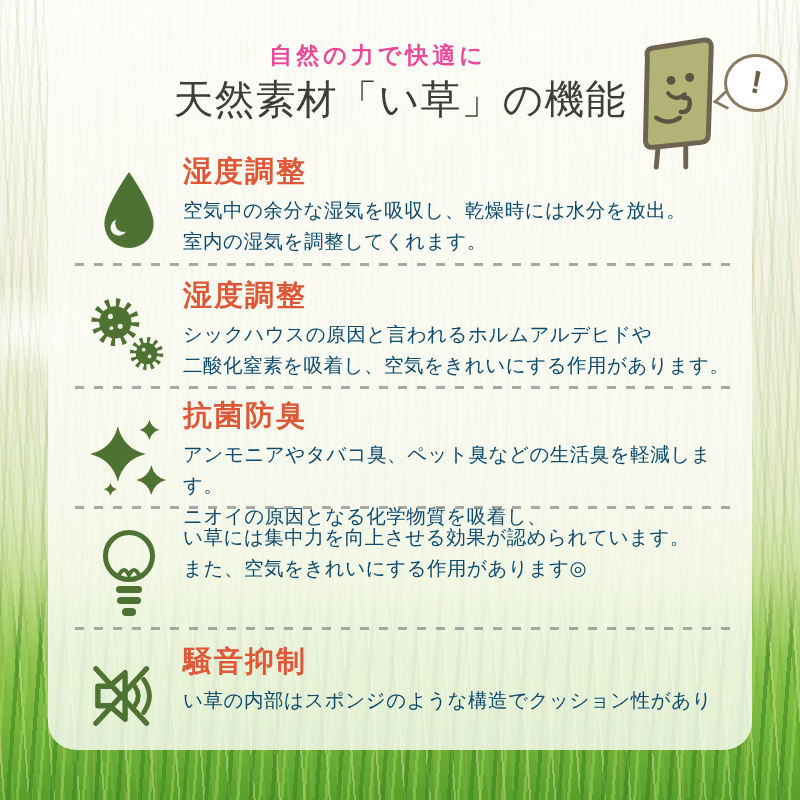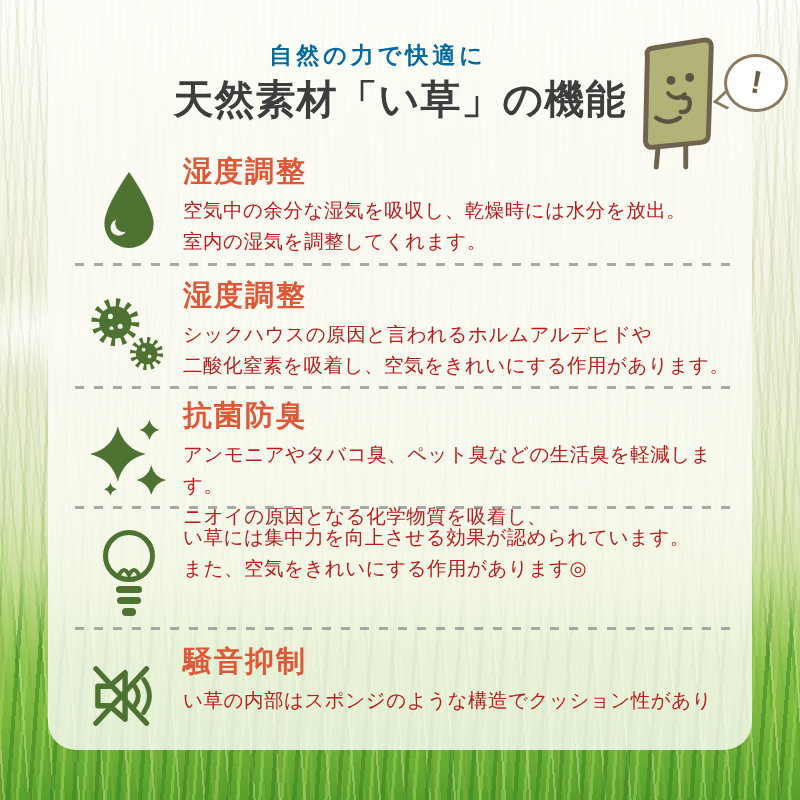--- a/index.html
+++ b/index.html
@@ -37,25 +37,25 @@
   }
   
   .panel{
     position:absolute;left:48px;top:-40px;width:704px;height:790px;
     background:rgba(253,252,246,.82);
     border-radius:28px;
   }
   
   .subtitle{
     position:absolute;left:0;top:40px;width:756px;text-align:center;
-    font-size:23px;font-weight:bold;color:#0369a1;letter-spacing:4px;
+    font-size:23px;font-weight:bold;color:#ec4899;letter-spacing:4px;
   }
   .title{
     position:absolute;left:0;top:72px;width:800px;text-align:center;
-    font-size:40px;font-weight:bold;color:#3d3d3d;letter-spacing:1px;
+    font-size:40px;font-weight:normal;color:#3d3d3d;letter-spacing:1px;
   }
   
   .mascot{position:absolute;left:612px;top:34px;width:118px;height:140px;}
   .bubble{
     position:absolute;left:724px;top:54px;width:58px;height:52px;
     background:#fff;border:3px solid #8a7b60;border-radius:50%;
     display:flex;align-items:center;justify-content:center;
   }
   .bubble-tail{
     position:absolute;left:718px;top:92px;width:13px;height:13px;background:#fff;
@@ -64,21 +64,21 @@
   }
   .bubble-mark{
     font-size:32px;font-weight:bold;color:#6b6046;transform:rotate(10deg);
     line-height:1;padding-bottom:2px;
   }
   
   .section{position:absolute;left:75px;right:55px;height:108px;display:flex;align-items:center;}
   .icon-box{width:108px;flex:none;display:flex;align-items:center;justify-content:center;}
   .text-box{flex:1;align-self:flex-start;}
   .heading{font-size:29px;font-weight:bold;color:#de5838;letter-spacing:2px;margin-bottom:7px;line-height:1.1;}
-  .line{font-size:19.5px;color:#b91c1c;line-height:1.6;letter-spacing:.5px;}
+  .line{font-size:19.5px;color:#0c4a6e;line-height:1.6;letter-spacing:.5px;}
   .divider{
     position:absolute;left:75px;width:662px;height:3px;
     background:repeating-linear-gradient(90deg,#8d8d8d 0 9px,transparent 9px 19px);
     opacity:.75;
   }
 </style>
 </head>
 <body>
 
 <div class="bg"></div>

